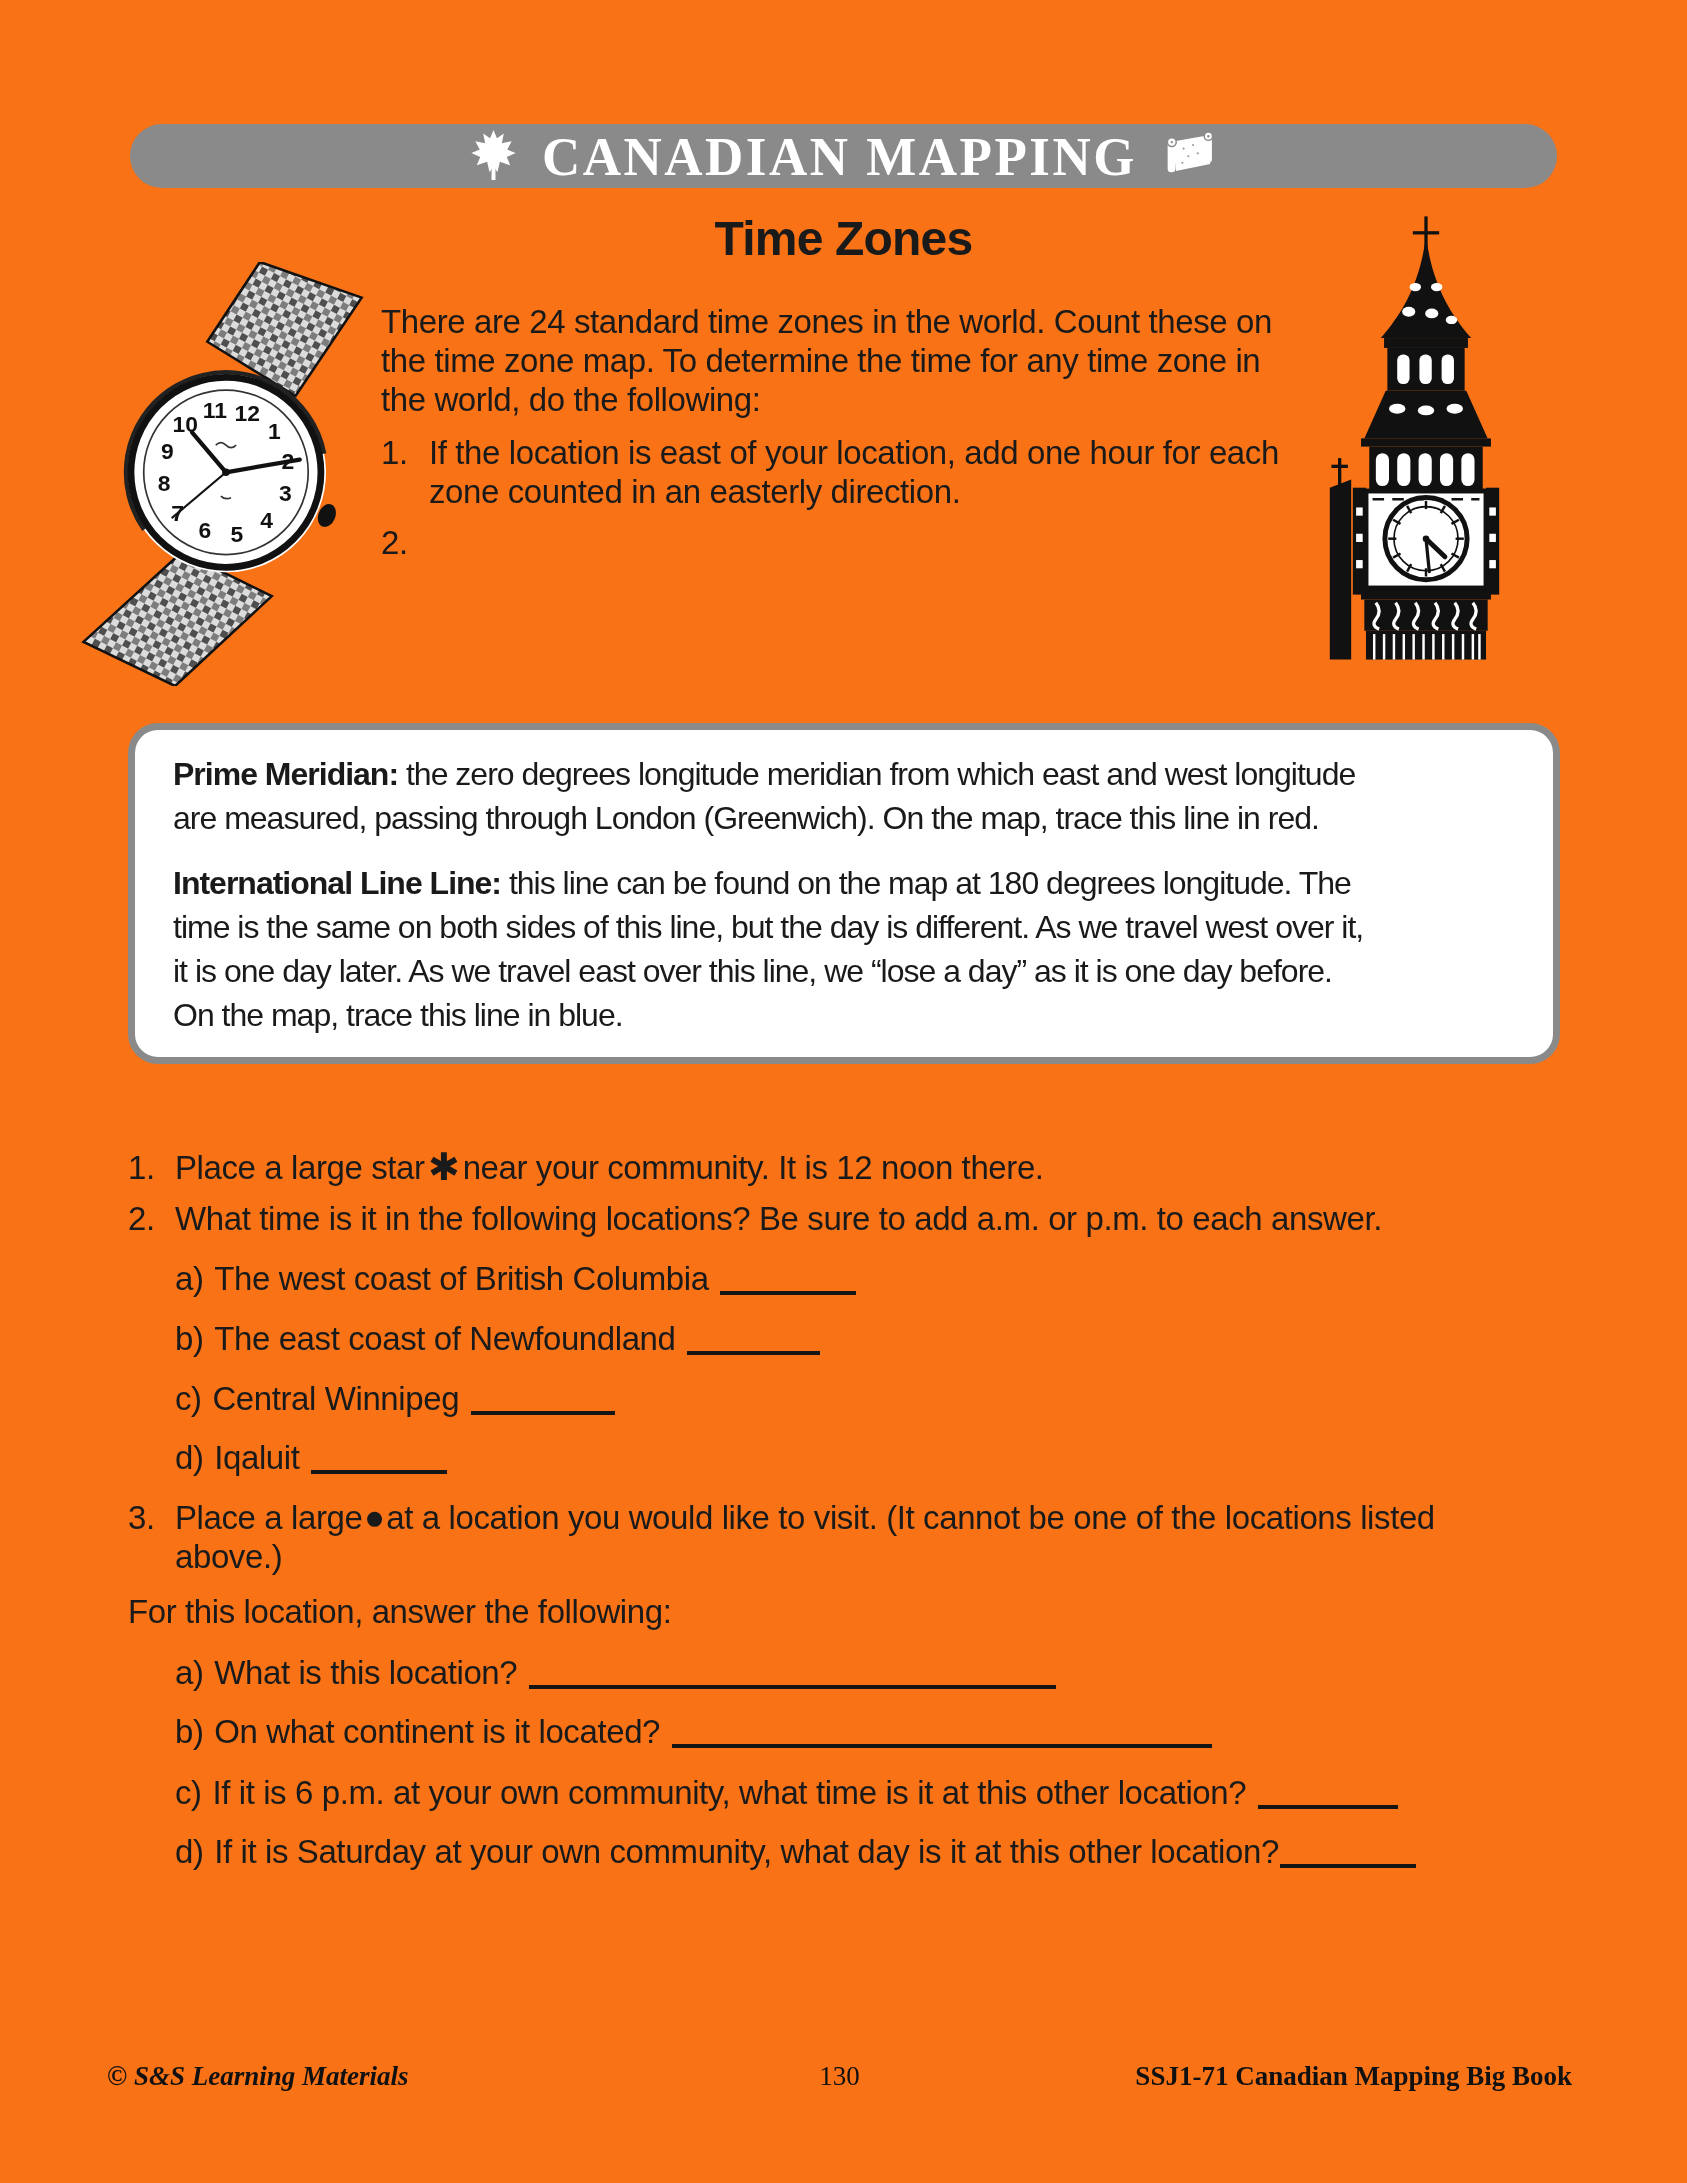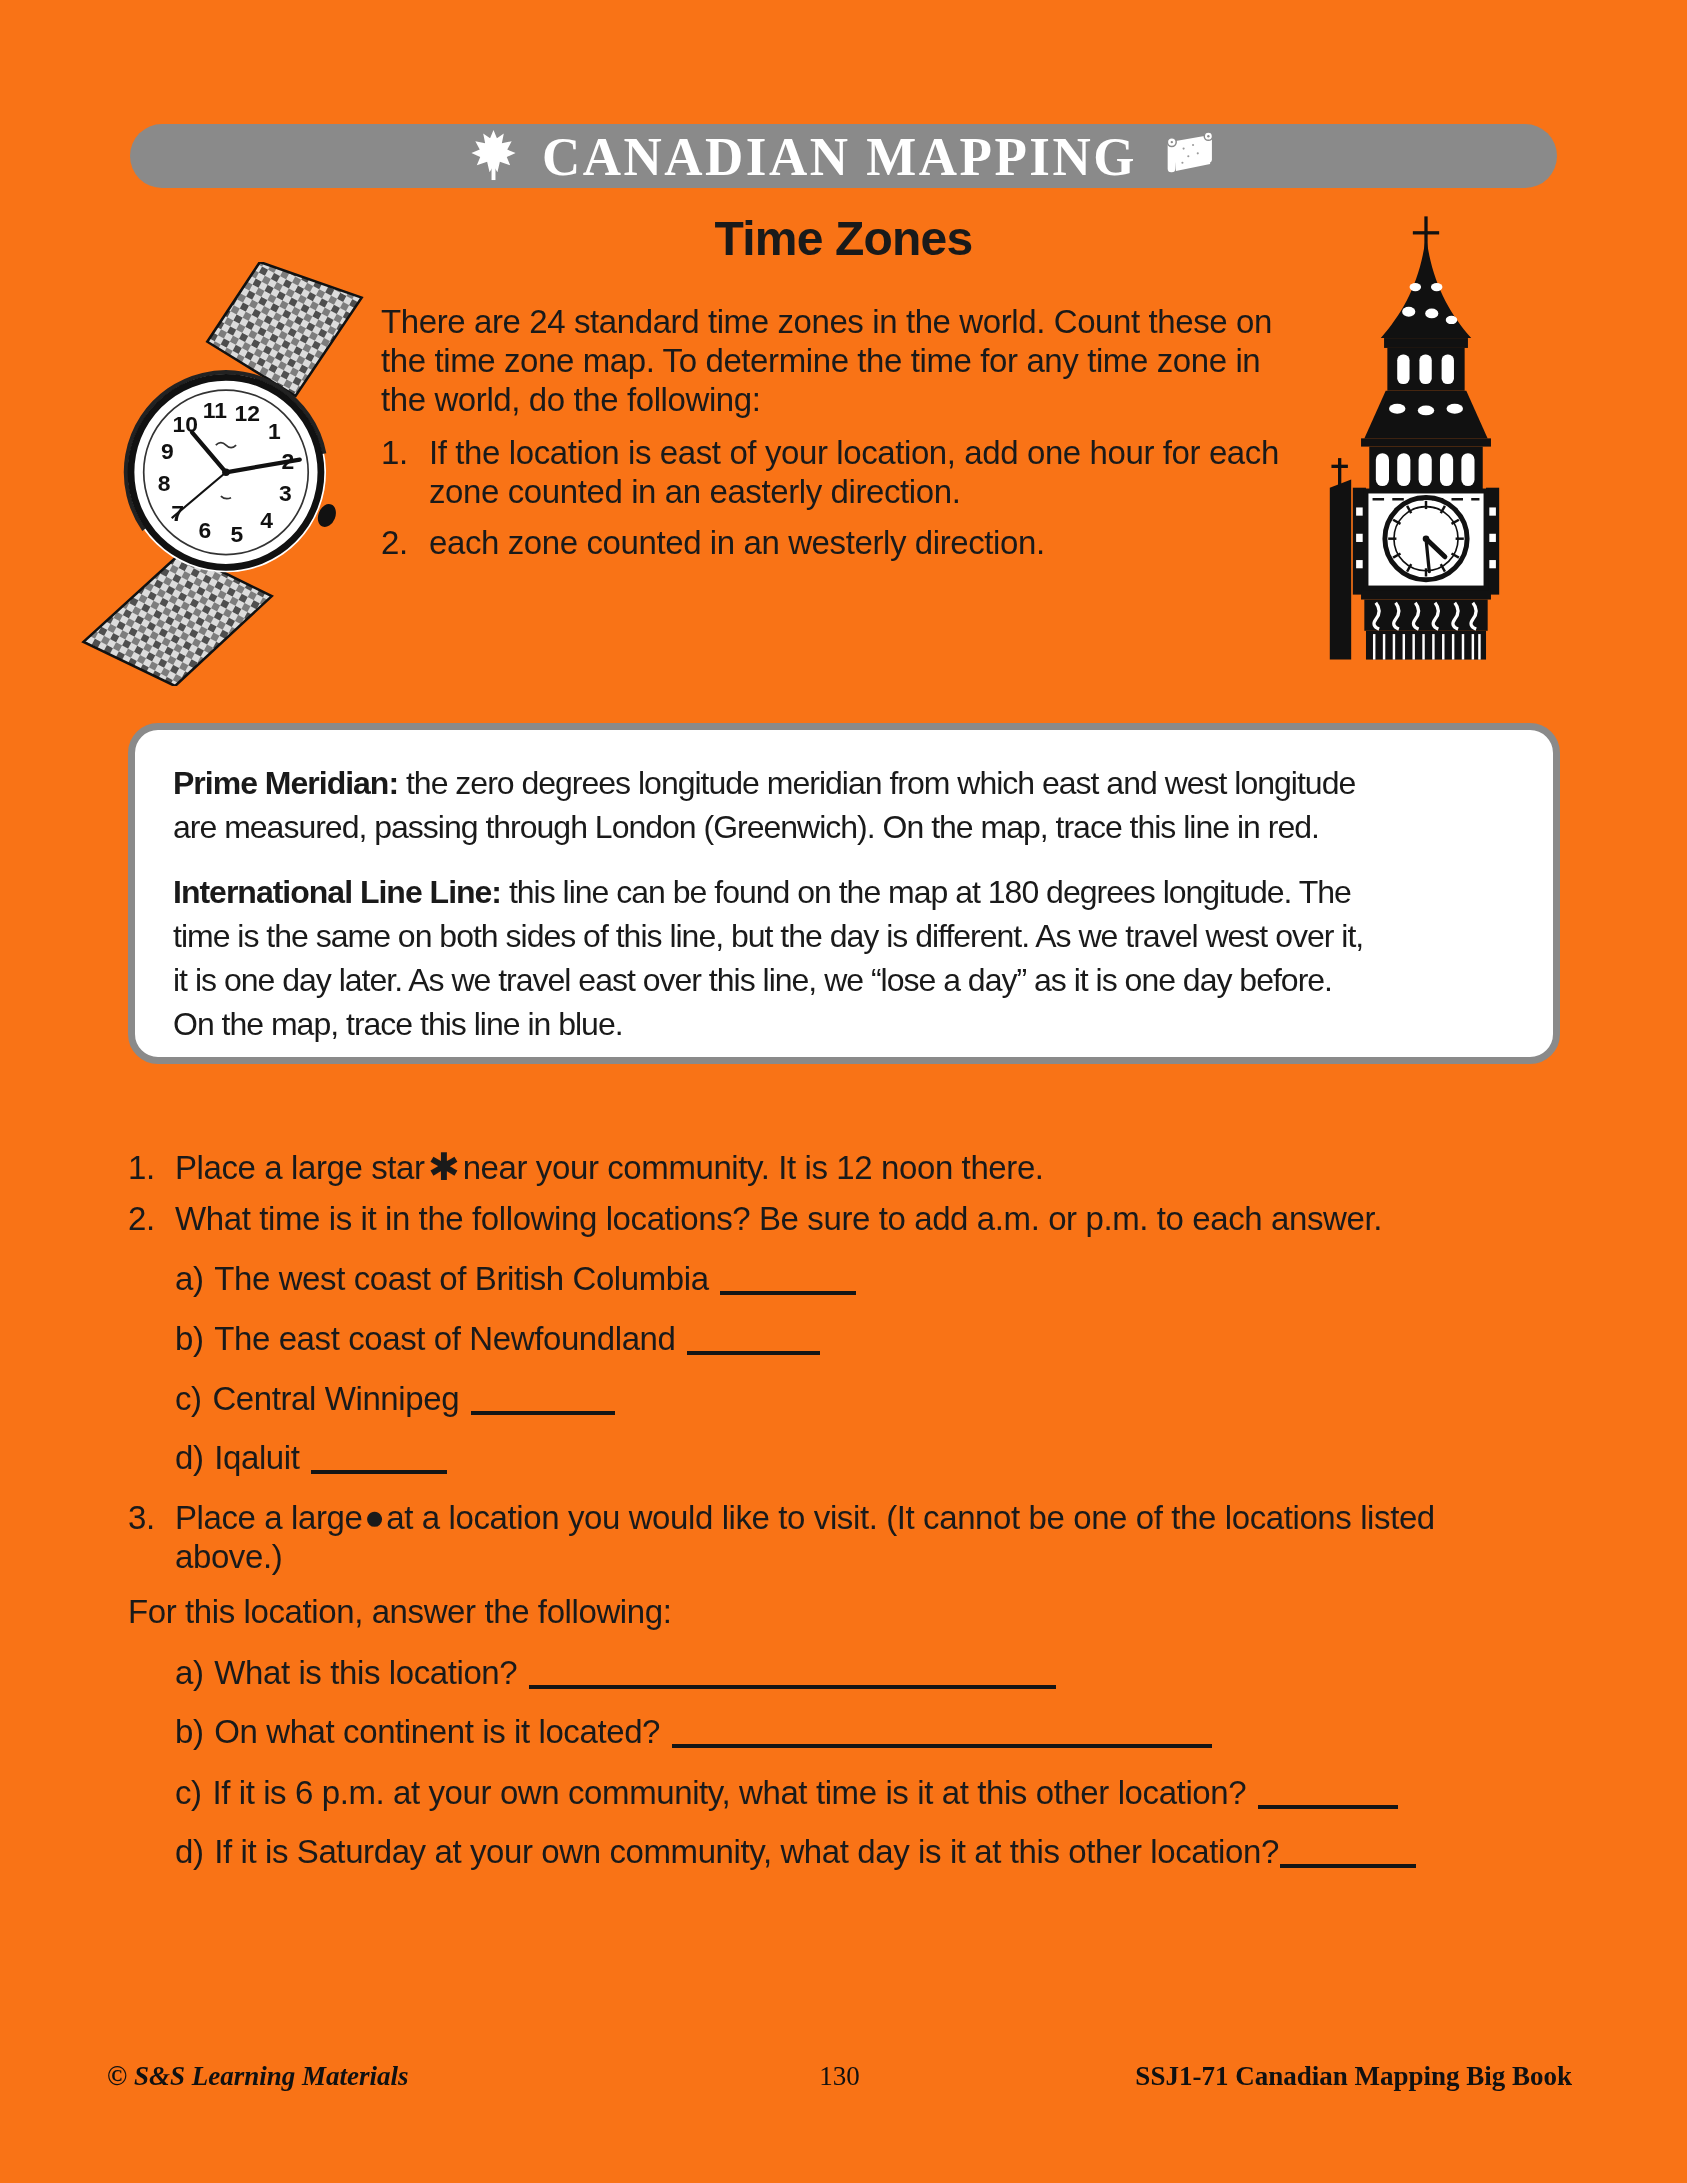--- a/index.html
+++ b/index.html
@@ -36,21 +36,21 @@
   .inst{
     position:absolute;left:381px;top:433px;width:972px;
     font-size:33px;line-height:39px;letter-spacing:-0.4px;
   }
   .inst-item{display:flex;margin-bottom:12.4px;}
   .inst-num{width:48px;flex:none;}
 
   .defbox{
     position:absolute;left:128px;top:723px;width:1432px;height:341px;
     box-sizing:border-box;border:7.4px solid #8a8a8a;border-radius:30px;
-    padding:31px 35px 0 38px;font-size:32px;line-height:44px;letter-spacing:-1px;
+    padding:22px 35px 0 38px;font-size:32px;line-height:44px;letter-spacing:-1px;
     background:#fff;
   }
   .defbox .para1{margin-bottom:21.4px;}
   .deflabel{font-weight:bold;}
 
   .qsection{
     position:absolute;left:128px;top:1137px;width:1483px;
     font-size:33px;line-height:39px;letter-spacing:-0.4px;
   }
   .qrow{display:flex;}
@@ -271,21 +271,20 @@
     <div class="inst-item">
       <div class="inst-num">1.</div>
       <div>
         <div class="line">If the location is east of your location, add one hour for each</div>
         <div class="line">zone counted in an easterly direction.</div>
       </div>
     </div>
     <div class="inst-item">
       <div class="inst-num">2.</div>
       <div>
-        <div class="line">each zone counted in an westerly direction.</div>
       </div>
     </div>
   </div>
 
   <div class="defbox">
     <div class="para1">
       <div class="line"><span class="deflabel">Prime Meridian:</span> <span>the zero degrees longitude meridian from which east and west longitude</span></div>
       <div class="line">are measured, passing through London (Greenwich). On the map, trace this line in red.</div>
     </div>
     <div>

